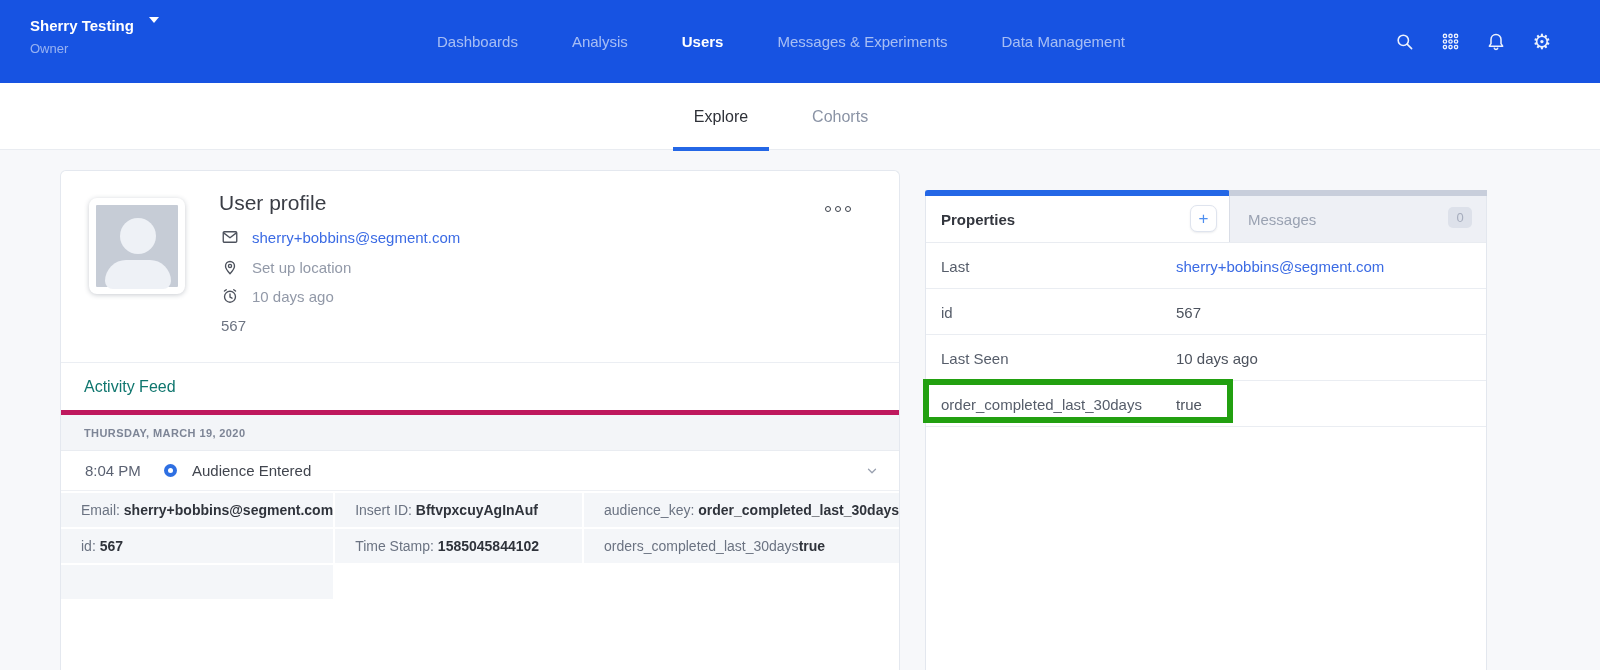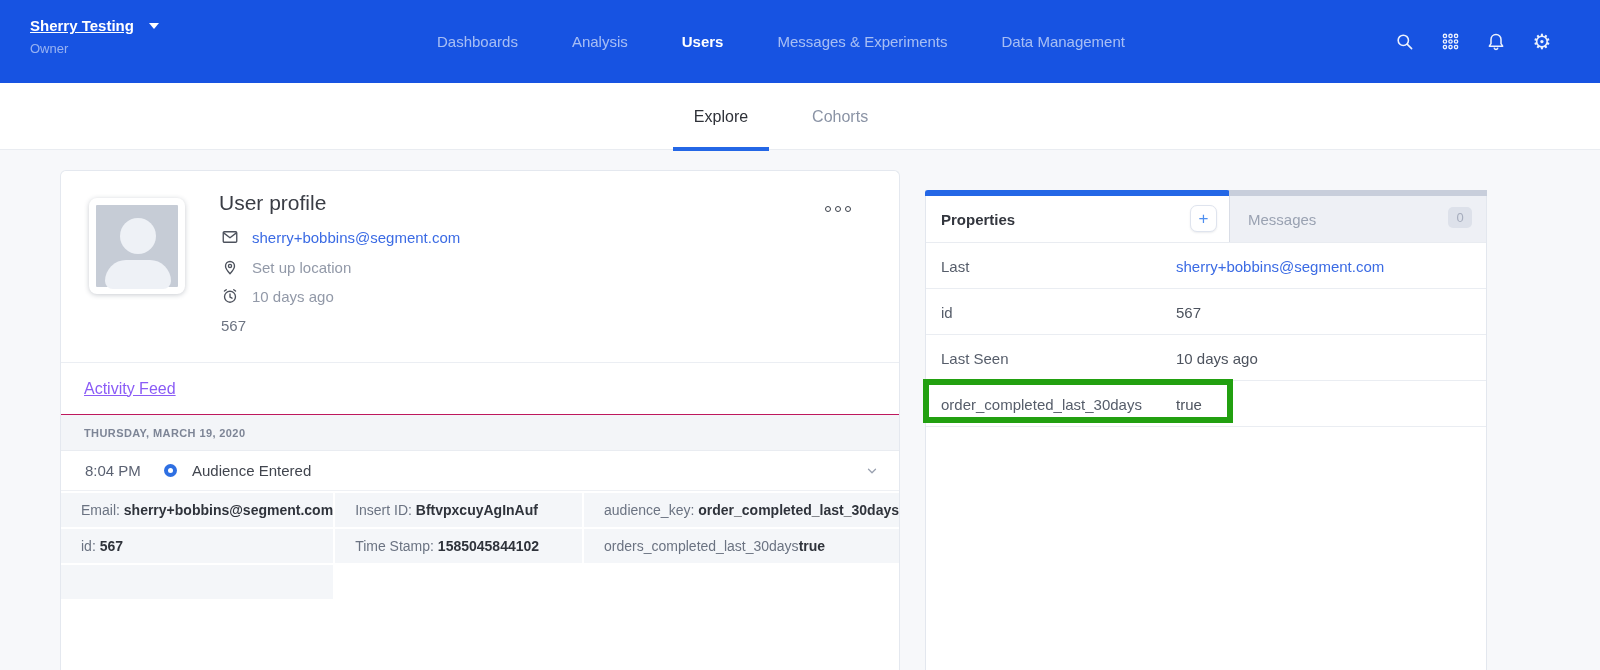--- a/index.html
+++ b/index.html
@@ -8,21 +8,21 @@
     width:1600px; height:670px; overflow:hidden;
     background:#f7f8fa;
     font-family:"Liberation Sans", sans-serif;
     -webkit-font-smoothing:antialiased;
   }
   .app { position:relative; width:1600px; height:670px; }
 
   
   .navbar { position:relative; height:83px; background:#1753e2; color:#fff; }
   .project { position:absolute; left:30px; top:17px; cursor:pointer; }
-  .project-name-row { display:flex; align-items:center; gap:15px;text-decoration:underline; }
+  .project-name-row { display:flex; gap:15px; }
   .project-name { font-size:15px; font-weight:bold; color:#fff; }
   .caret-down { width:0; height:0; border-left:5px solid transparent; border-right:5px solid transparent; border-top:6px solid #fff; }
   .project-role { margin-top:7px; font-size:13px; color:rgba(255,255,255,.55); }
   .nav-items { position:absolute; left:437px; top:0; height:83px; display:flex; align-items:center; gap:54px; }
   .nav-item { font-size:15px; color:rgba(255,255,255,.62); text-decoration:none; cursor:pointer; white-space:nowrap; }
   .nav-item.active { color:#fff; font-weight:bold; }
   .nav-icons { position:absolute; right:48px; top:0; height:83px; display:flex; align-items:center; gap:26px; }
   .icon-btn { width:20px; height:20px; display:flex; align-items:center; justify-content:center; color:rgba(255,255,255,.92); cursor:pointer; }
   .icon-btn svg { display:block; }
   .gear-glyph { font-size:21px; line-height:1; }
@@ -48,21 +48,21 @@
   .contact .c-icon { color:#4d525d; display:flex; }
   .contact.row-email { top:57px; }
   .contact.row-location { top:87px; }
   .contact.row-lastseen { top:116px; }
   .contact .link { color:#3b6be4; text-decoration:none; cursor:pointer; }
   .contact .muted { color:#9299a8; }
   .profile-id { position:absolute; left:160px; top:146px; font-size:15px; color:#6d7482; }
   .dots { position:absolute; right:44px; top:31px; display:flex; gap:4px; cursor:pointer; padding:4px; }
   .dots span { width:6px; height:6px; border:1.7px solid #3c414b; border-radius:50%; }
 
-  .activity-title-row { height:52px; display:flex; align-items:center; padding-left:23px; font-size:16px; color:#8b5cf6; border-bottom:1px solid #be185d;text-decoration:underline; }
+  .activity-title-row { height:52px; display:flex; align-items:center; padding-left:23px; font-size:16px; color:#0f766e; border-bottom:5px solid #be185d; }
   .date-band { height:36px; background:#f3f5f8; display:flex; align-items:center; padding-left:23px; font-size:11px; font-weight:bold; color:#7d8596; letter-spacing:.4px; border-bottom:1px solid #e9ecf1;text-align:center; }
   .event-row { position:relative; height:40px; display:flex; align-items:center; padding:0 24px; font-size:15px; border-bottom:1px solid #eef0f4; background:#fff; }
   .event-time { color:#5b6272; width:79px; }
   .event-dot { width:13px; height:13px; border-radius:50%; background:#2e6fe2; margin-right:15px; position:relative; }
   .event-dot::after { content:""; position:absolute; left:4px; top:4px; width:5px; height:5px; border-radius:50%; background:#fff; }
   .event-name { color:#41454e; }
   .event-chevron { position:absolute; right:20px; color:#9aa1b0; cursor:pointer; display:flex; }
 
   .details-grid { display:grid; grid-template-columns:1fr 1fr 1fr; gap:2px; padding-top:2px; background:#fff; }
   .cell { height:34px; background:#f4f6f9; display:flex; align-items:center; padding-left:20px; font-size:14px; white-space:pre; }

